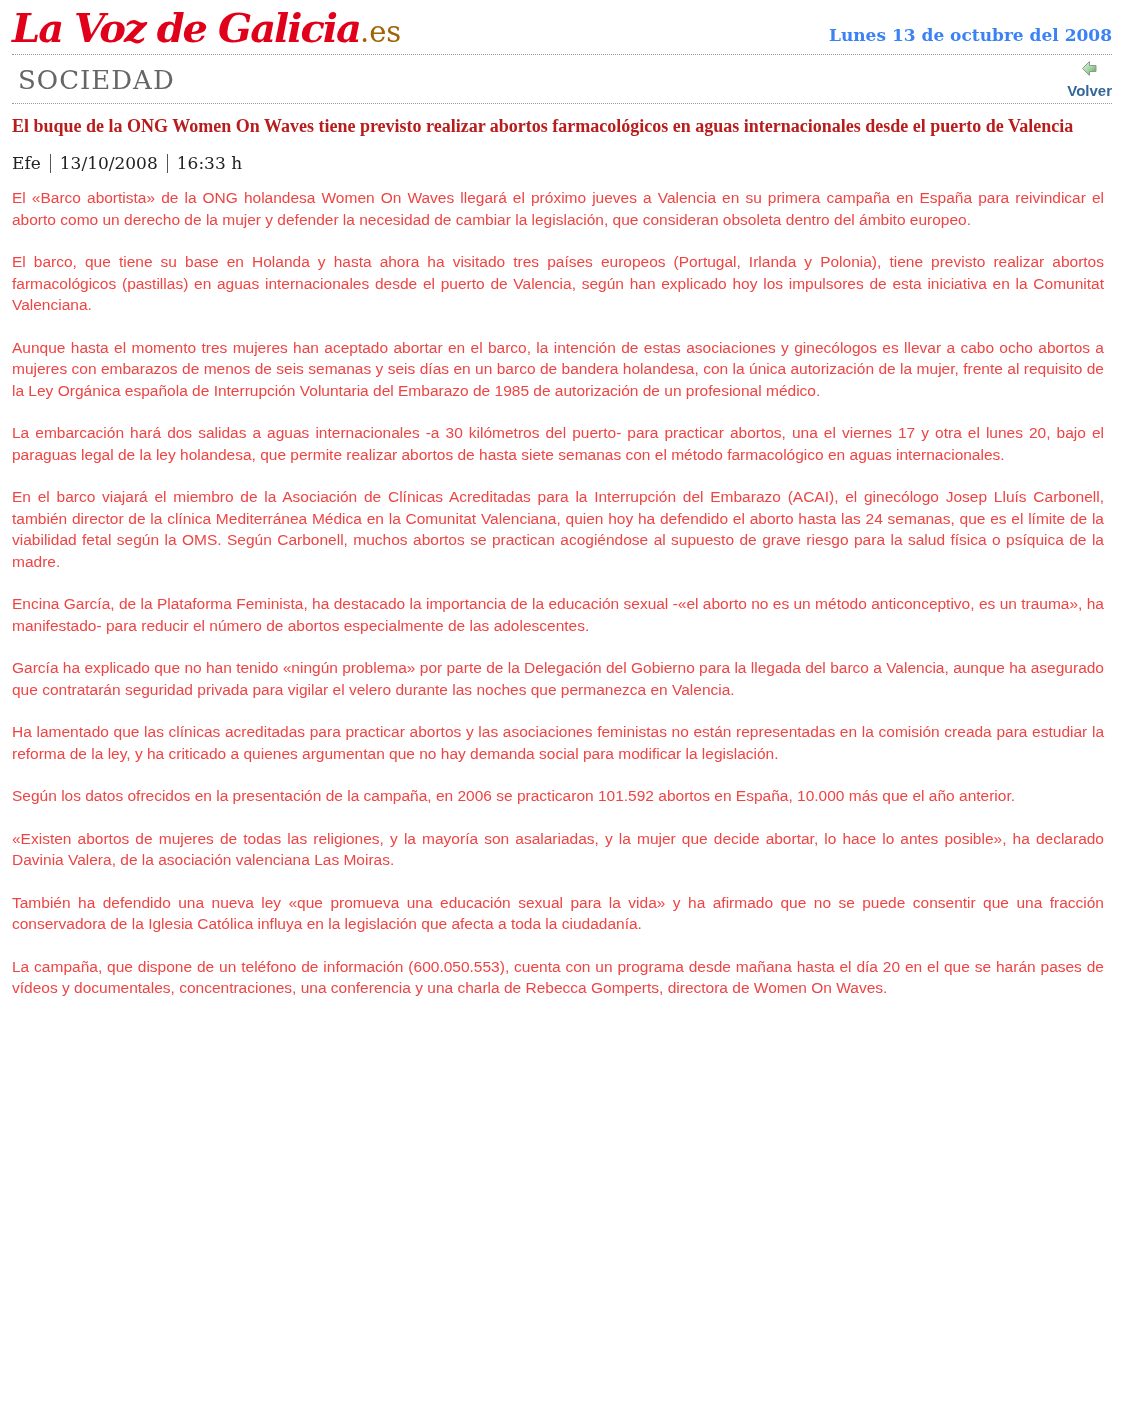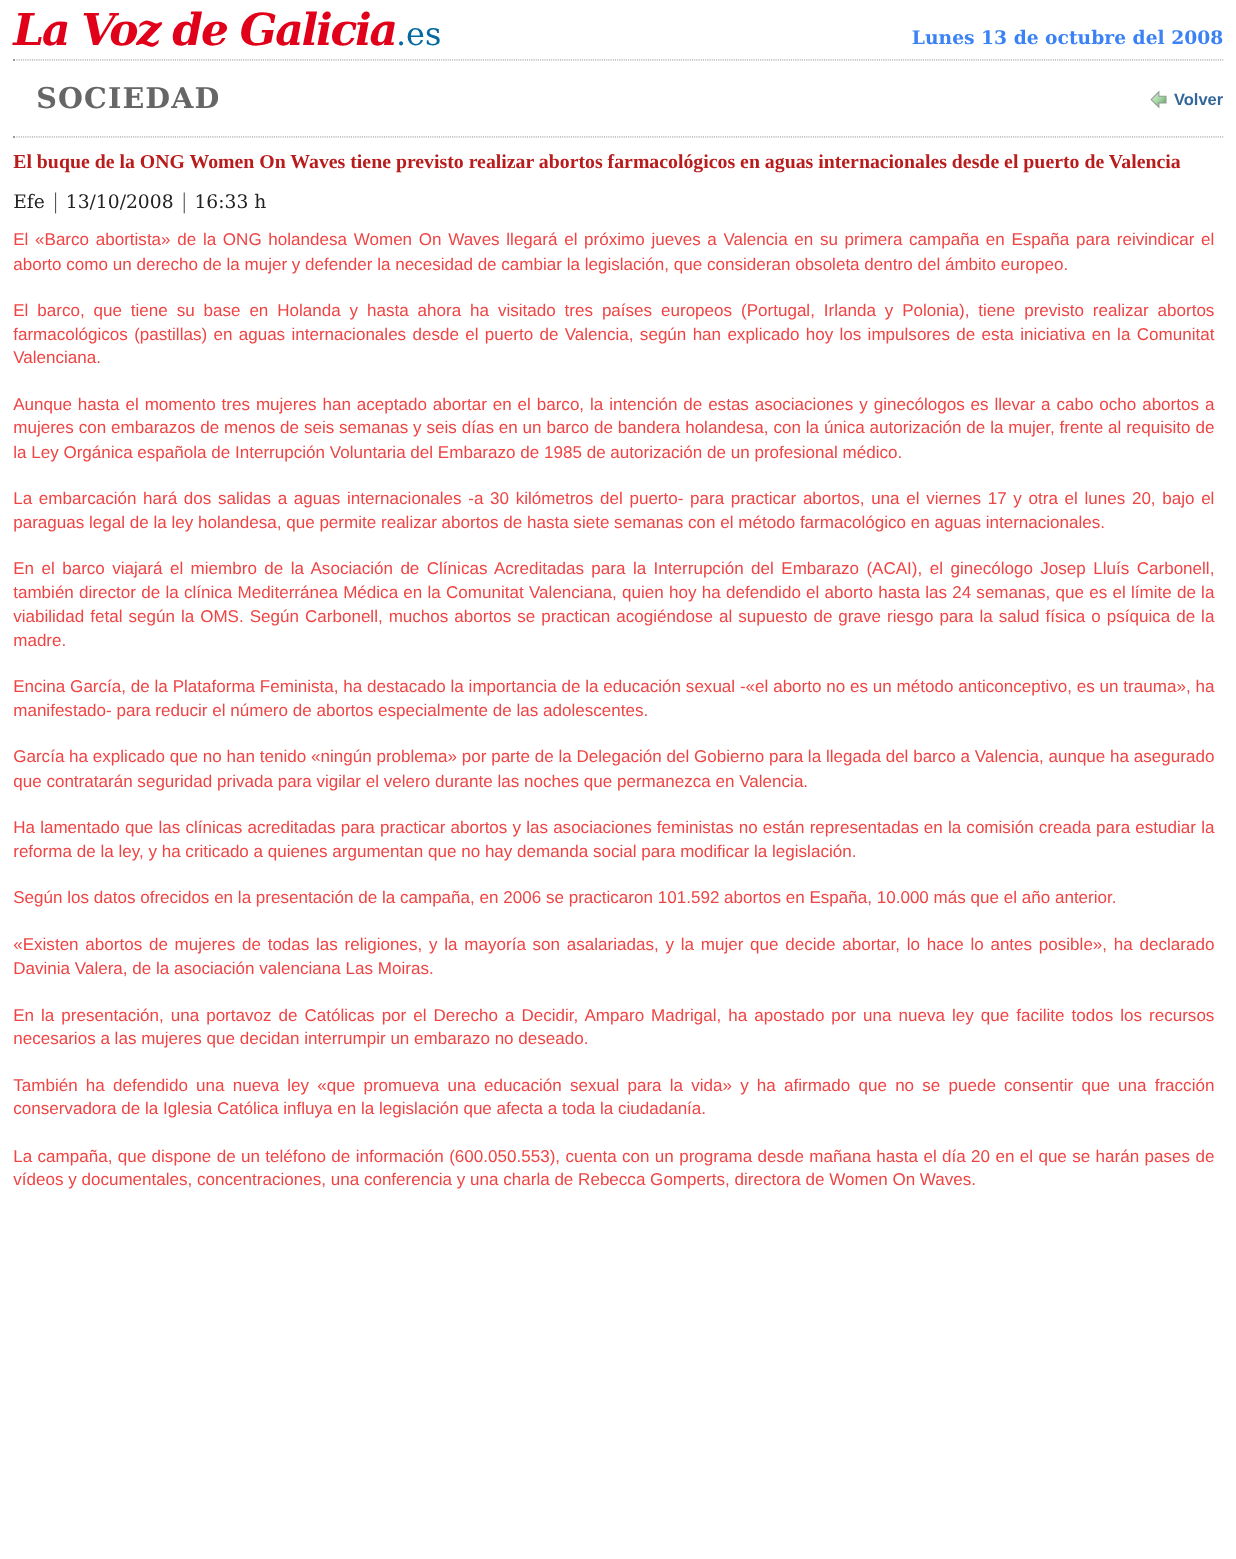--- a/index.html
+++ b/index.html
@@ -20,44 +20,44 @@
   .logo{line-height:1;white-space:nowrap;cursor:pointer;}
   .logo-main{
     font-family:"DejaVu Serif","Liberation Serif",serif;
     font-weight:bold;font-style:italic;
     font-size:40px;letter-spacing:-2px;
     color:#e10019;
     text-align:right;
   }
   .logo-es{
     font-family:"DejaVu Serif","Liberation Serif",serif;
-    font-size:29px;color:#0369a1;font-weight:normal;
+    font-size:29px;color:#a16207;font-weight:normal;
   }
   .masthead-date{
     font-family:"DejaVu Serif","Liberation Serif",serif;
     font-weight:bold;font-size:17px;color:#3b82f6;
     padding-bottom:3px;
   }
 
   .rule-dotted{border-bottom:1px dotted #9a9a9a;height:0;}
 
   
   .section-bar{
     display:flex;justify-content:space-between;align-items:center;
     padding:5px 0 4px 6px;
   }
   .section-title{
-    margin:15px;font-family:"DejaVu Serif","Liberation Serif",serif;
-    font-weight:bold;font-size:26px;letter-spacing:1px;
+    margin:0;font-family:"DejaVu Serif","Liberation Serif",serif;
+    font-weight:normal;font-size:26px;letter-spacing:1px;
     color:#666666;
   }
   .volver{
     display:flex;align-items:center;gap:5px;
     color:#336699;font-size:15px;font-weight:bold;
-    text-decoration:none;cursor:pointer;
+    text-decoration:none;cursor:pointer;flex-direction:column;
   }
   .volver svg{display:block;}
 
   
   article{padding-top:10px;}
   .kicker{
     font-family:"DejaVu Serif","Liberation Serif",serif;
     font-size:17px;color:#cc0000;letter-spacing:0.5px;
     margin:0 0 2px 0;
   }
@@ -141,19 +141,18 @@
       <p>El «Barco abortista» de la ONG holandesa Women On Waves llegará el próximo jueves a Valencia en su primera campaña en España para reivindicar el aborto como un derecho de la mujer y defender la necesidad de cambiar la legislación, que consideran obsoleta dentro del ámbito europeo.</p>
       <p>El barco, que tiene su base en Holanda y hasta ahora ha visitado tres países europeos (Portugal, Irlanda y Polonia), tiene previsto realizar abortos farmacológicos (pastillas) en aguas internacionales desde el puerto de Valencia, según han explicado hoy los impulsores de esta iniciativa en la Comunitat Valenciana.</p>
       <p>Aunque hasta el momento tres mujeres han aceptado abortar en el barco, la intención de estas asociaciones y ginecólogos es llevar a cabo ocho abortos a mujeres con embarazos de menos de seis semanas y seis días en un barco de bandera holandesa, con la única autorización de la mujer, frente al requisito de la Ley Orgánica española de Interrupción Voluntaria del Embarazo de 1985 de autorización de un profesional médico.</p>
       <p>La embarcación hará dos salidas a aguas internacionales -a 30 kilómetros del puerto- para practicar abortos, una el viernes 17 y otra el lunes 20, bajo el paraguas legal de la ley holandesa, que permite realizar abortos de hasta siete semanas con el método farmacológico en aguas internacionales.</p>
       <p>En el barco viajará el miembro de la Asociación de Clínicas Acreditadas para la Interrupción del Embarazo (ACAI), el ginecólogo Josep Lluís Carbonell, también director de la clínica Mediterránea Médica en la Comunitat Valenciana, quien hoy ha defendido el aborto hasta las 24 semanas, que es el límite de la viabilidad fetal según la OMS. Según Carbonell, muchos abortos se practican acogiéndose al supuesto de grave riesgo para la salud física o psíquica de la madre.</p>
       <p>Encina García, de la Plataforma Feminista, ha destacado la importancia de la educación sexual -«el aborto no es un método anticonceptivo, es un trauma», ha manifestado- para reducir el número de abortos especialmente de las adolescentes.</p>
       <p>García ha explicado que no han tenido «ningún problema» por parte de la Delegación del Gobierno para la llegada del barco a Valencia, aunque ha asegurado que contratarán seguridad privada para vigilar el velero durante las noches que permanezca en Valencia.</p>
       <p>Ha lamentado que las clínicas acreditadas para practicar abortos y las asociaciones feministas no están representadas en la comisión creada para estudiar la reforma de la ley, y ha criticado a quienes argumentan que no hay demanda social para modificar la legislación.</p>
       <p>Según los datos ofrecidos en la presentación de la campaña, en 2006 se practicaron 101.592 abortos en España, 10.000 más que el año anterior.</p>
       <p>«Existen abortos de mujeres de todas las religiones, y la mayoría son asalariadas, y la mujer que decide abortar, lo hace lo antes posible», ha declarado Davinia Valera, de la asociación valenciana Las Moiras.</p>
-      <p>En la presentación, una portavoz de Católicas por el Derecho a Decidir, Amparo Madrigal, ha apostado por una nueva ley que facilite todos los recursos necesarios a las mujeres que decidan interrumpir un embarazo no deseado.</p>
       <p>También ha defendido una nueva ley «que promueva una educación sexual para la vida» y ha afirmado que no se puede consentir que una fracción conservadora de la Iglesia Católica influya en la legislación que afecta a toda la ciudadanía.</p>
       <p>La campaña, que dispone de un teléfono de información (600.050.553), cuenta con un programa desde mañana hasta el día 20 en el que se harán pases de vídeos y documentales, concentraciones, una conferencia y una charla de Rebecca Gomperts, directora de Women On Waves.</p>
     </div>
   </article>
 
 </div>
 
 </body></html>

